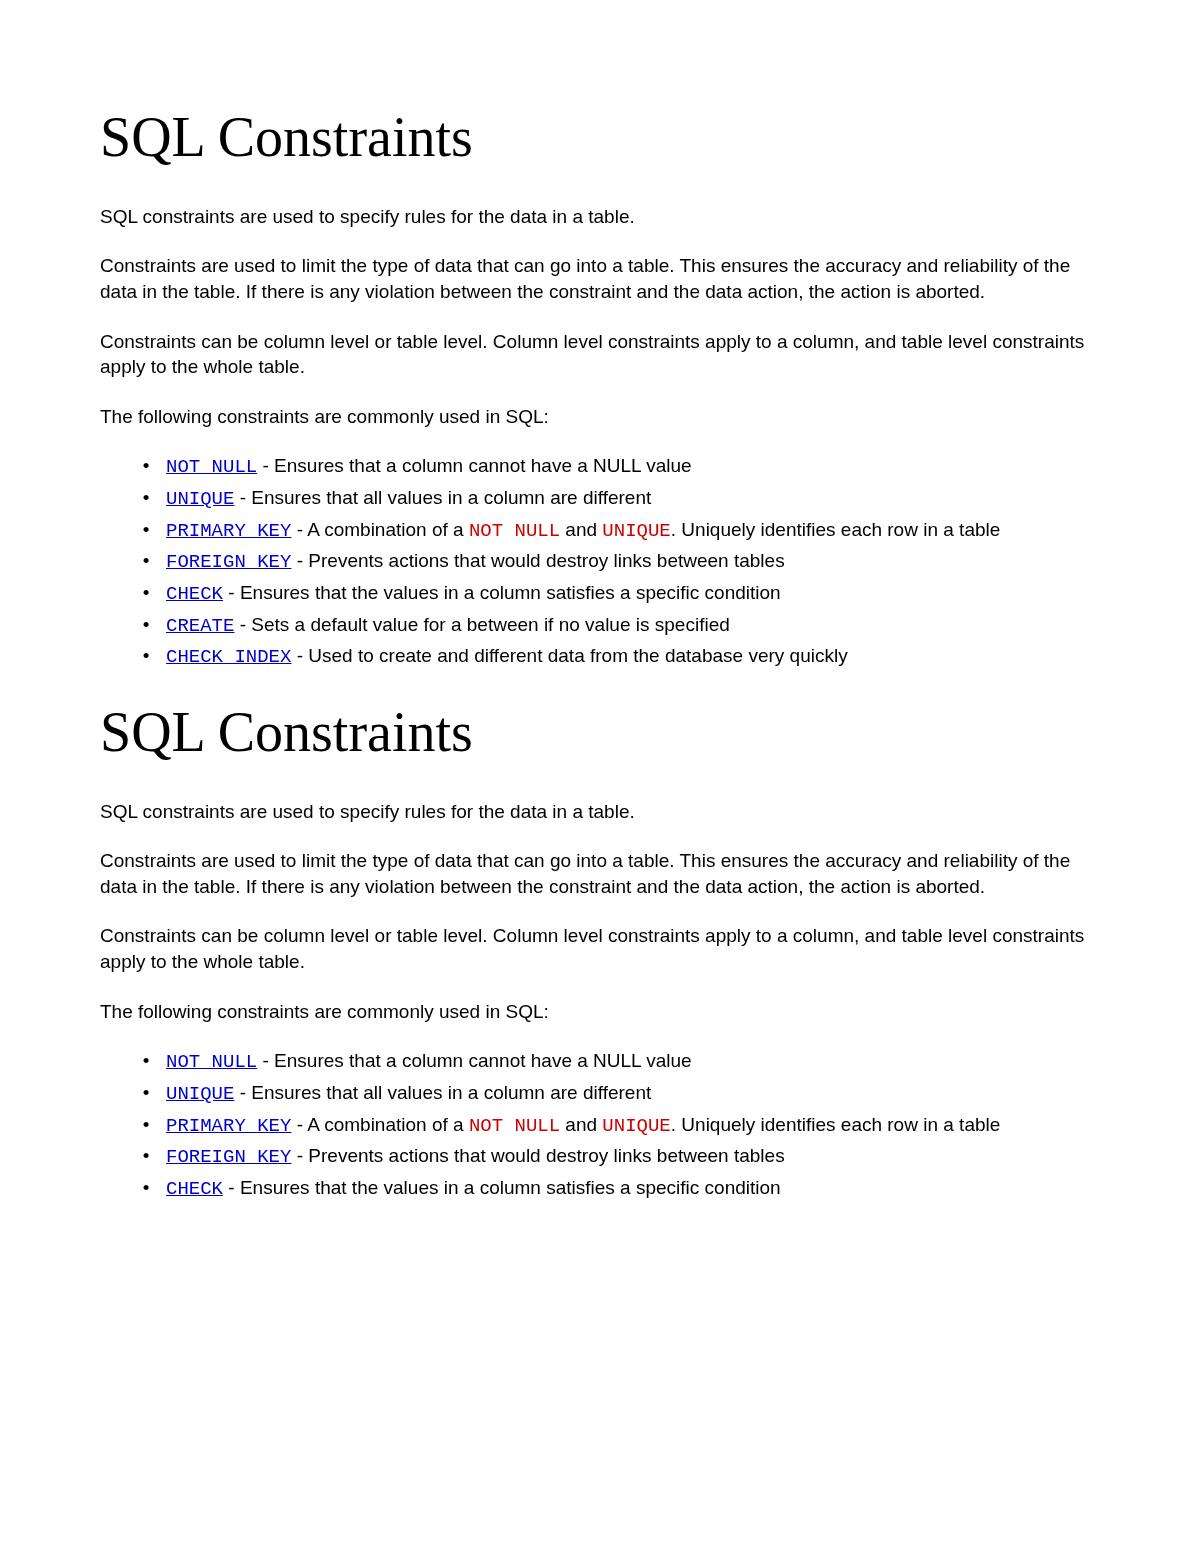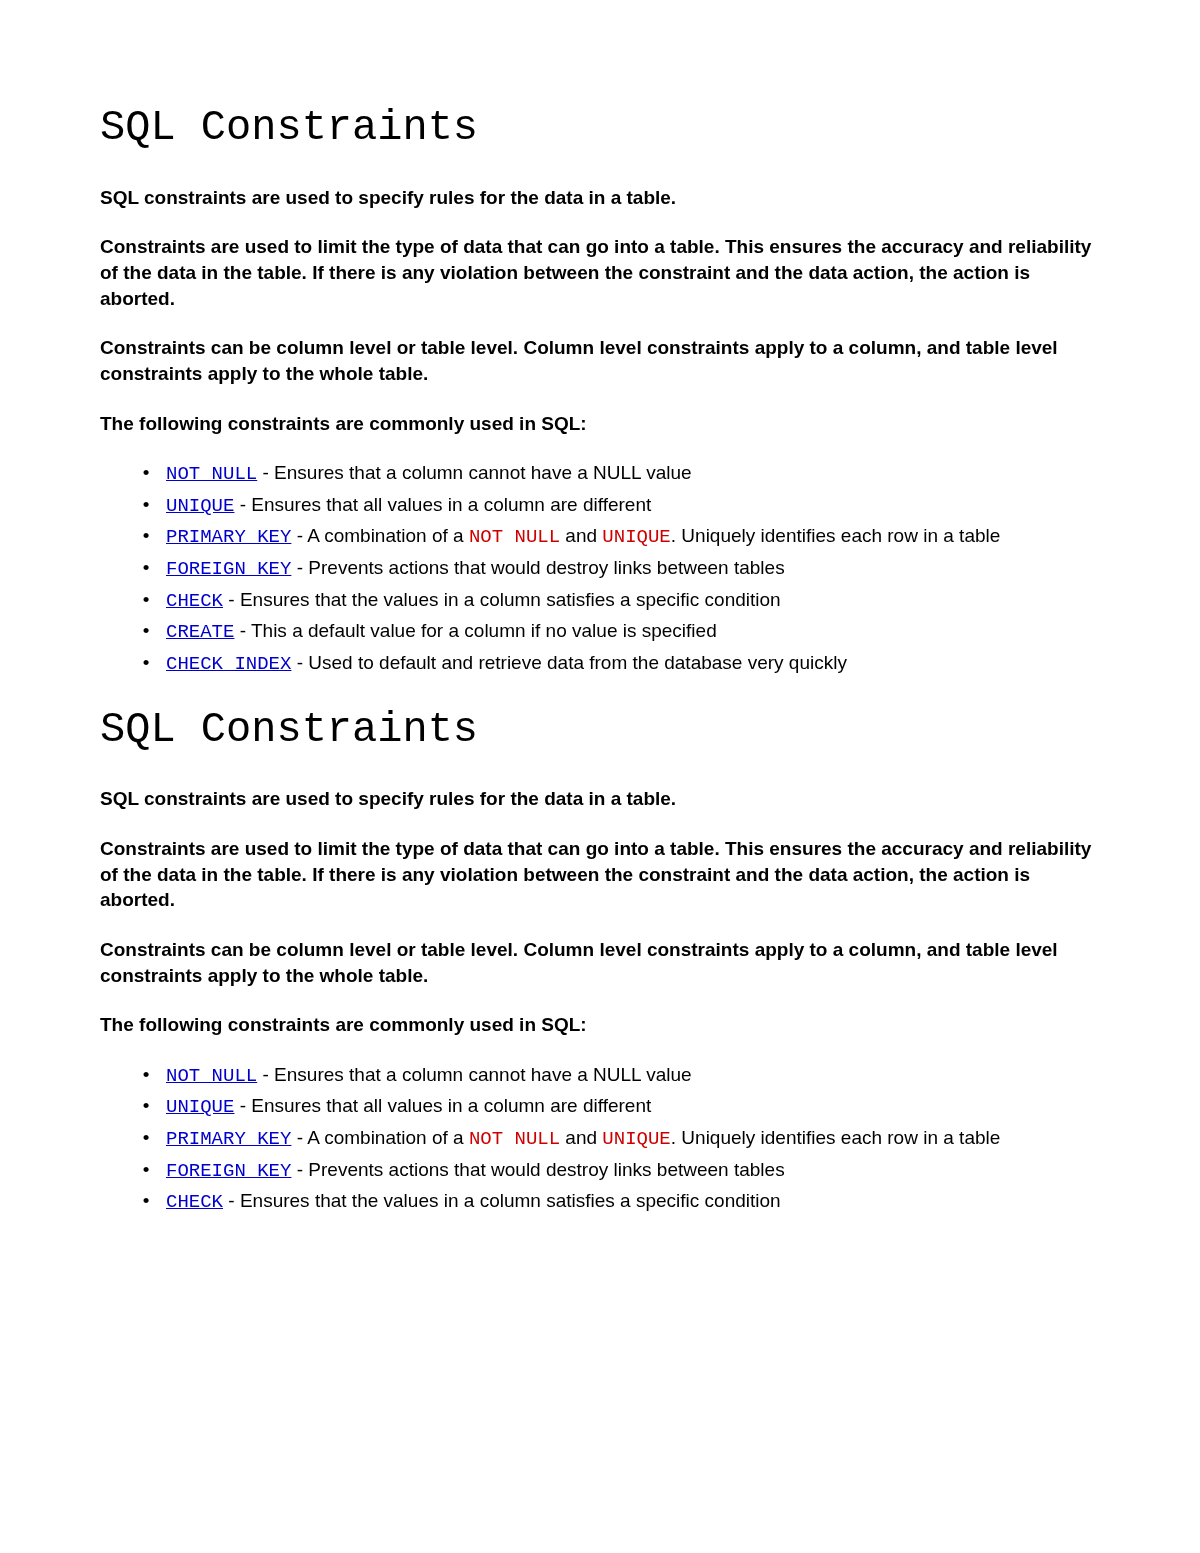--- a/index.html
+++ b/index.html
@@ -5,28 +5,27 @@
   body {
     font-family: Verdana, Geneva, sans-serif;
     font-size: 19px;
     color: #000;
     background: #fff;
     margin: 0;
     padding: 100px 100px 60px 100px;
     line-height: 1.35;
   }
   h1 {
-    font-size: 42px;
+    font-size: 56px;
     font-weight: 400;
     margin: 0 0 28px 0;
-    font-family: Liberation Mono, monospace;
+    font-family: Liberation Serif, serif;
   }
   p {
     margin: 0 0 24px 0;
-    font-weight: bold;
   }
   ul {
     margin: 8px 0 24px 0;
     padding-left: 60px;
   }
   li {
     margin-bottom: 4px;
     padding-left: 6px;
   }
   li::marker {
@@ -51,22 +50,22 @@
 <p>Constraints are used to limit the type of data that can go into a table. This ensures the accuracy and reliability of the data in the table. If there is any violation between the constraint and the data action, the action is aborted.</p>
 <p>Constraints can be column level or table level. Column level constraints apply to a column, and table level constraints apply to the whole table.</p>
 <p>The following constraints are commonly used in SQL:</p>
 
 <ul>
   <li><span class="codelink">NOT NULL</span><span> - </span><span>Ensures that a column cannot have a NULL value</span></li>
   <li><span class="codelink">UNIQUE</span><span> - </span><span>Ensures that all values in a column are different</span></li>
   <li><span class="codelink">PRIMARY KEY</span><span> - </span><span>A combination of a </span><span class="codered">NOT NULL</span><span> and </span><span class="codered">UNIQUE</span><span>. Uniquely identifies each row in a table</span></li>
   <li><span class="codelink">FOREIGN KEY</span><span> - </span><span>Prevents actions that would destroy links between tables</span></li>
   <li><span class="codelink">CHECK</span><span> - </span><span>Ensures that the values in a column satisfies a specific condition</span></li>
-  <li><span class="codelink">CREATE</span><span> - </span><span>This a default value for a column if no value is specified</span></li>
-  <li><span class="codelink">CHECK INDEX</span><span> - </span><span>Used to default and retrieve data from the database very quickly</span></li>
+  <li><span class="codelink">CREATE</span><span> - </span><span>Sets a default value for a between if no value is specified</span></li>
+  <li><span class="codelink">CHECK INDEX</span><span> - </span><span>Used to create and different data from the database very quickly</span></li>
 </ul>
 
 <h1>SQL Constraints</h1>
 
 <p>SQL constraints are used to specify rules for the data in a table.</p>
 <p>Constraints are used to limit the type of data that can go into a table. This ensures the accuracy and reliability of the data in the table. If there is any violation between the constraint and the data action, the action is aborted.</p>
 <p>Constraints can be column level or table level. Column level constraints apply to a column, and table level constraints apply to the whole table.</p>
 <p>The following constraints are commonly used in SQL:</p>
 
 <ul>

